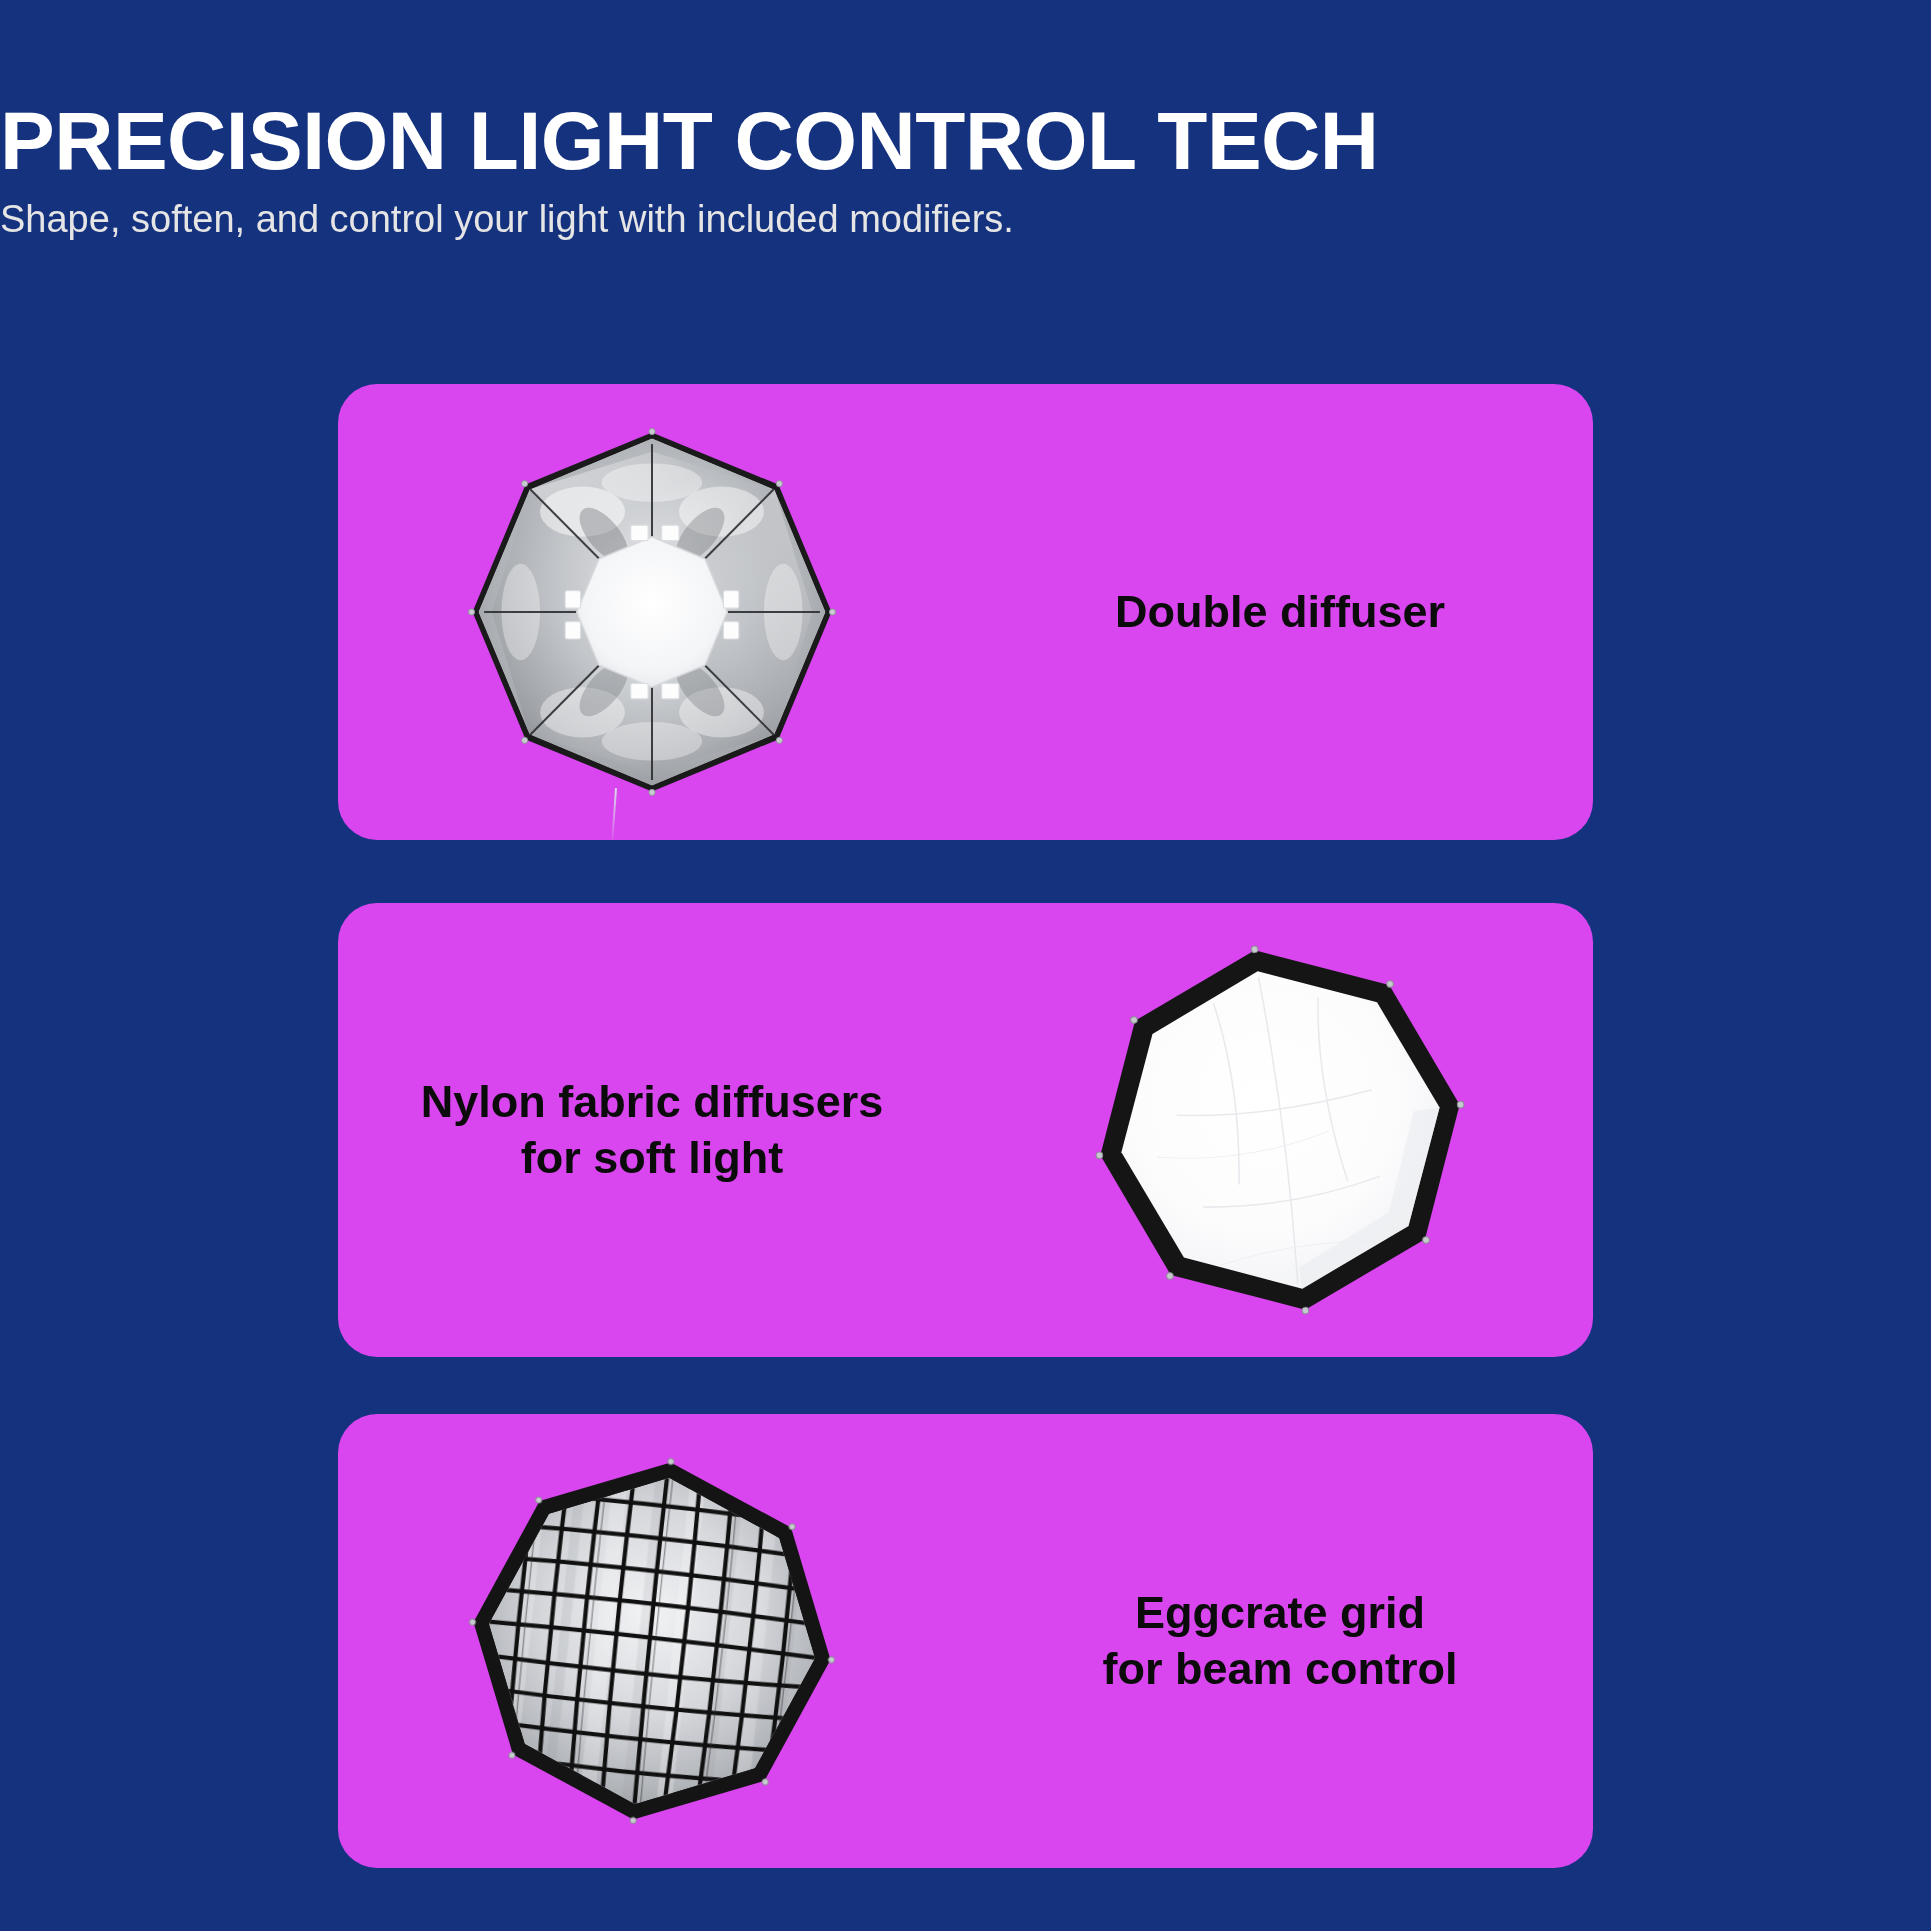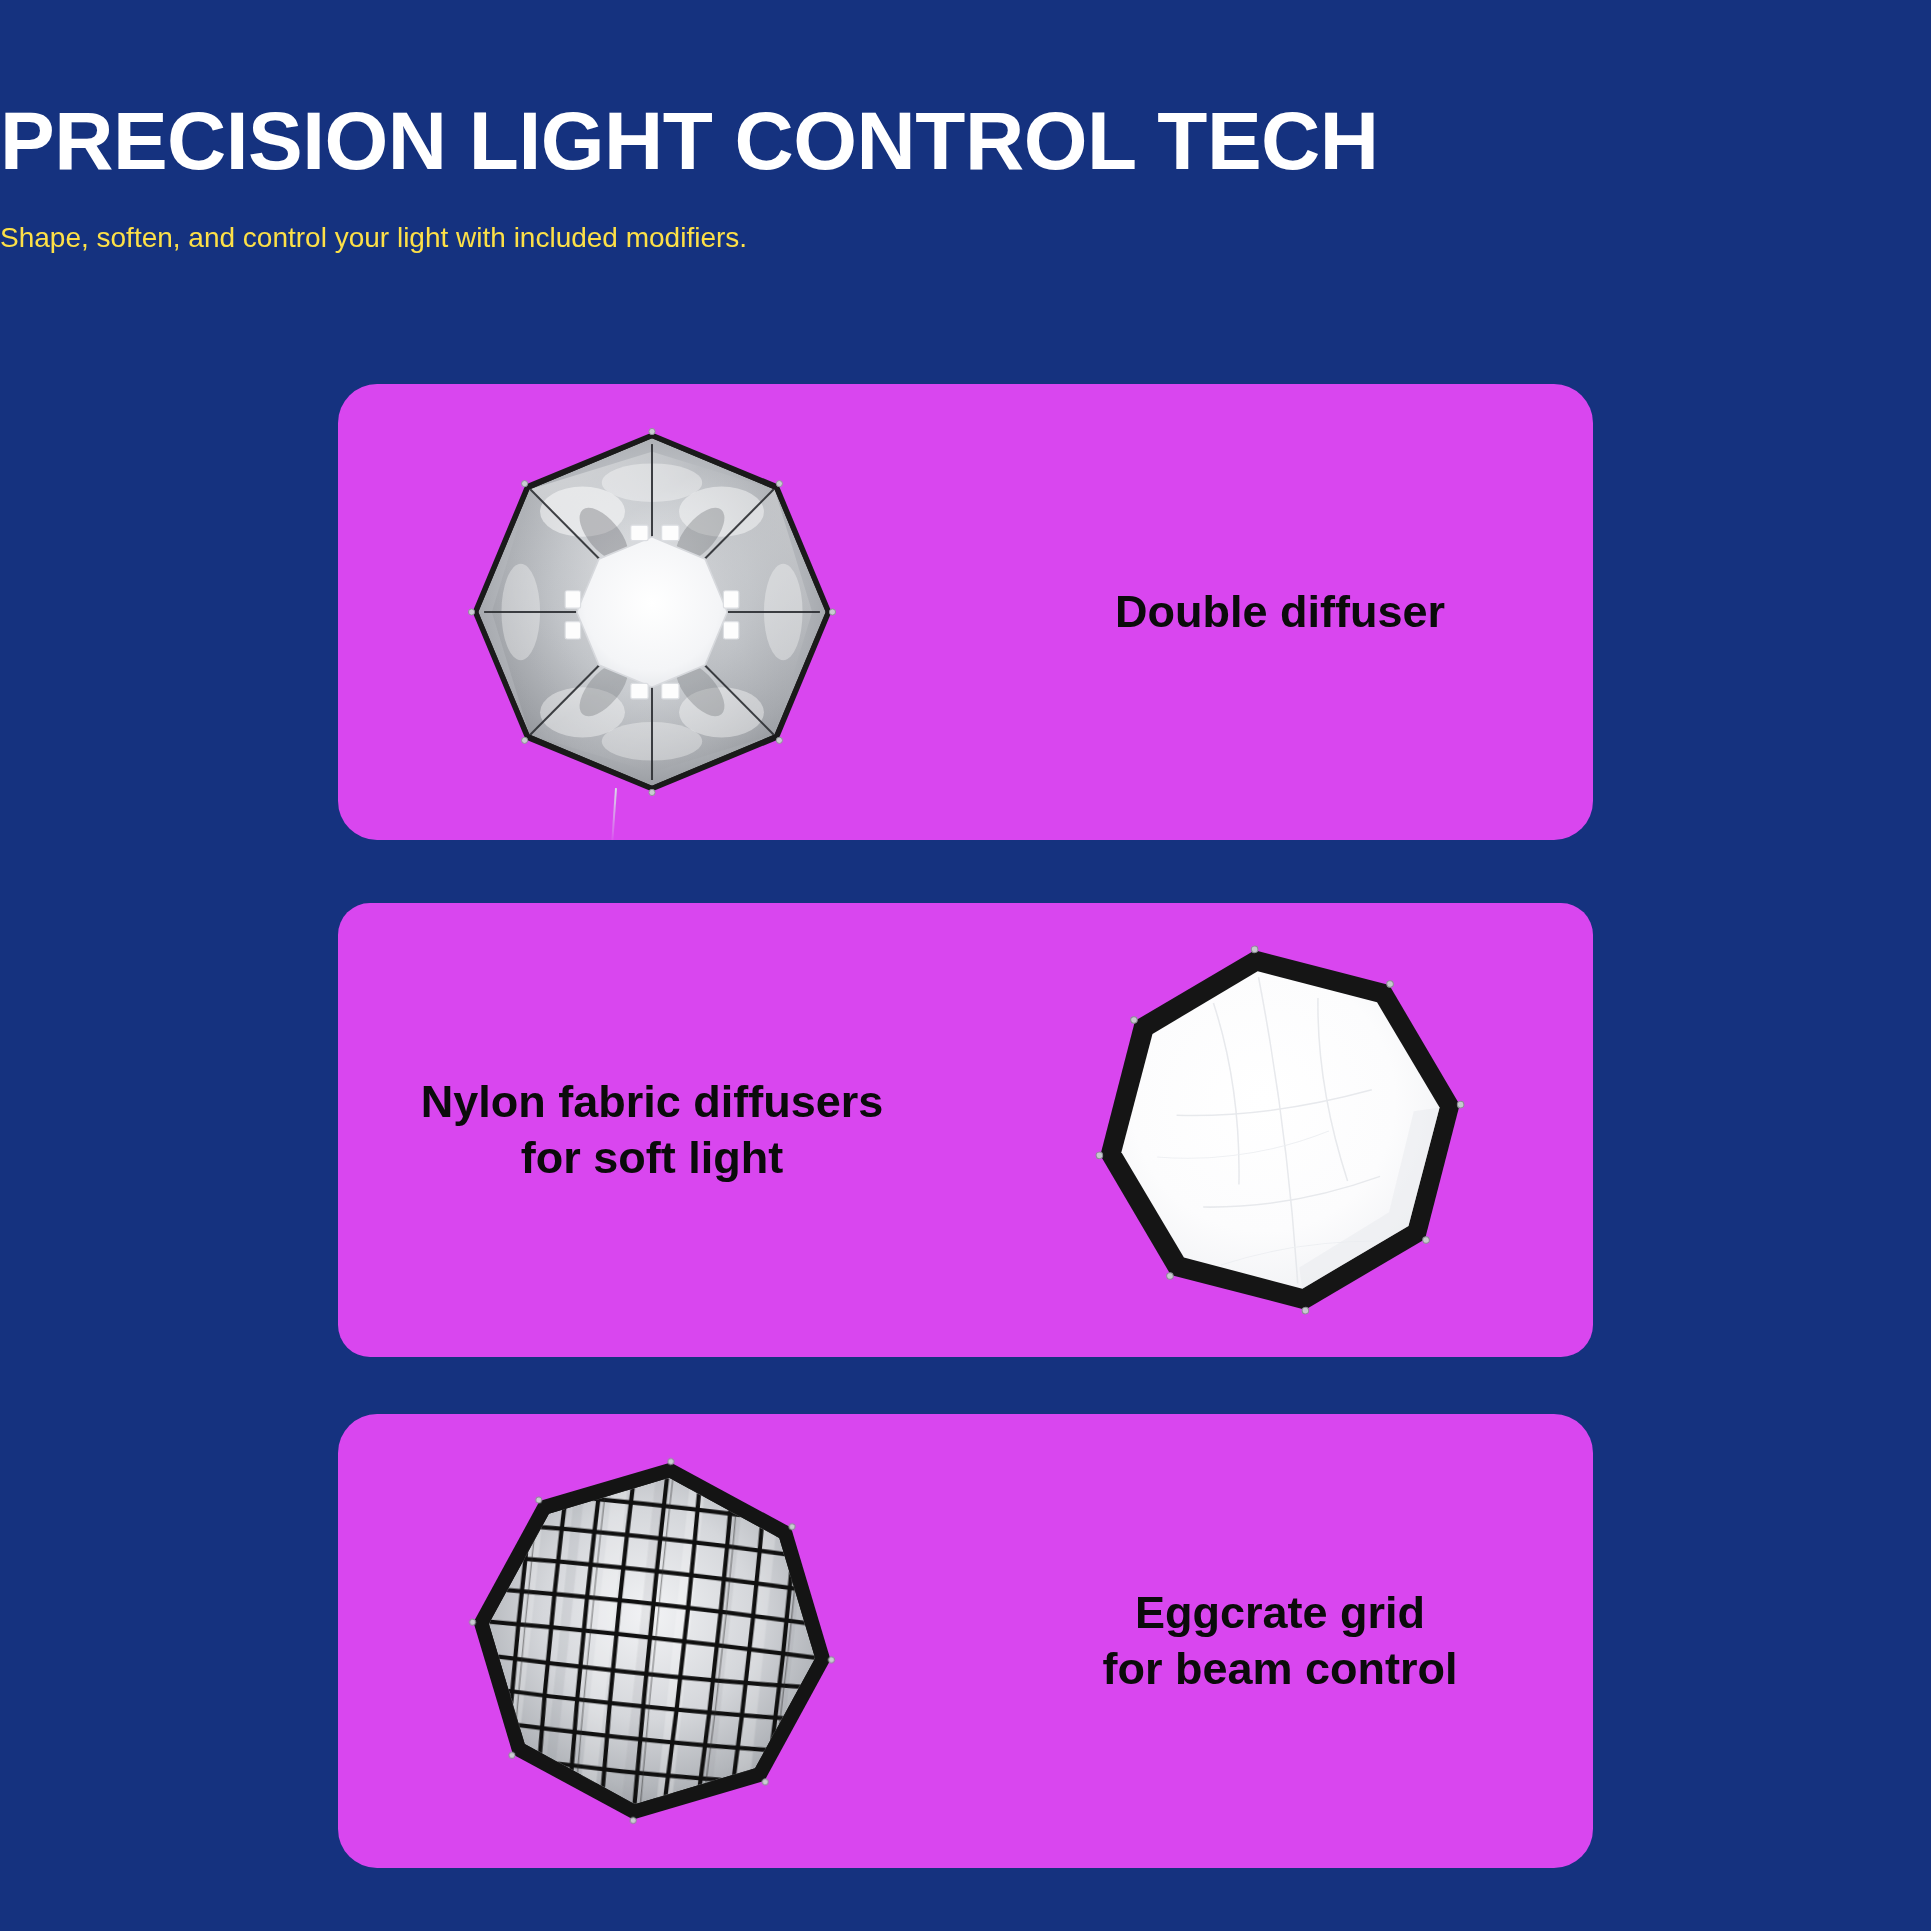--- a/index.html
+++ b/index.html
@@ -27,42 +27,42 @@
   .page-title {
     color:#FFFFFF;
     font-size:82px;
     font-weight:700;
     letter-spacing:-0.5px;
     line-height:1.0;
     white-space:nowrap;
   }
 
   .page-subtitle {
-    color:#fde047;
-    font-size:28px;
+    color:#e5e5e5;
+    font-size:38px;
     font-weight:400;
-    margin-top:41px;
+    margin-top:17px;
     line-height:1.1;
     white-space:nowrap;
   }
 
   
   .card {
     position:absolute;
     left:338px;
     width:1255px;
     background:#d946ef;
     border-radius:39px;
     overflow:hidden;
     display:flex;
     align-items:center;
   }
 
   #card-1 { top:384px;  height:456px; }
-  #card-2 { top:903px;  height:454px;border-radius:32px; }
+  #card-2 { top:903px;  height:454px; }
   #card-3 { top:1414px; height:454px; }
 
   .card-media {
     width:628px;
     height:100%;
     position:relative;
     display:flex;
     align-items:center;
     justify-content:center;
     flex:none;

